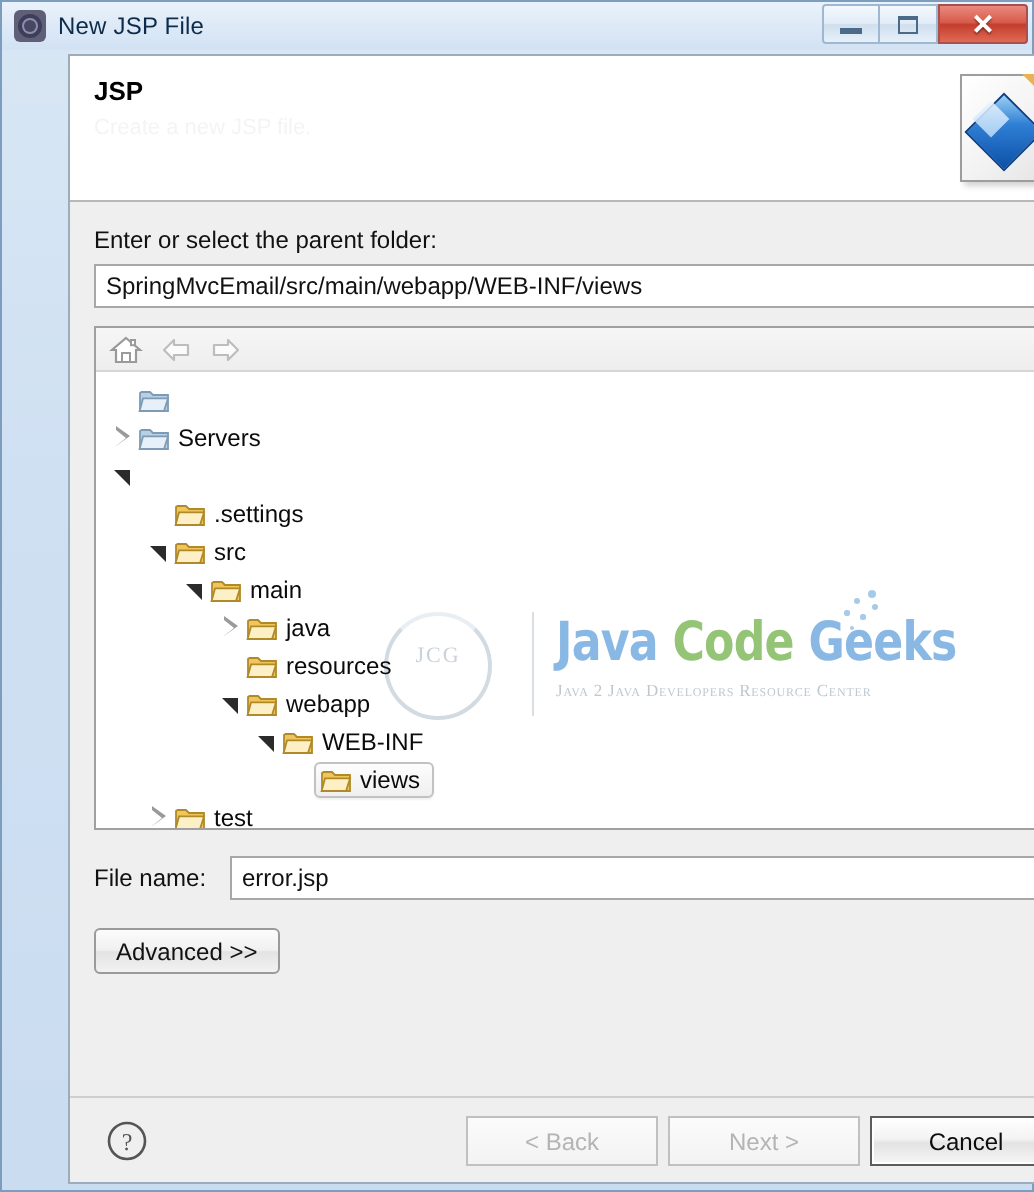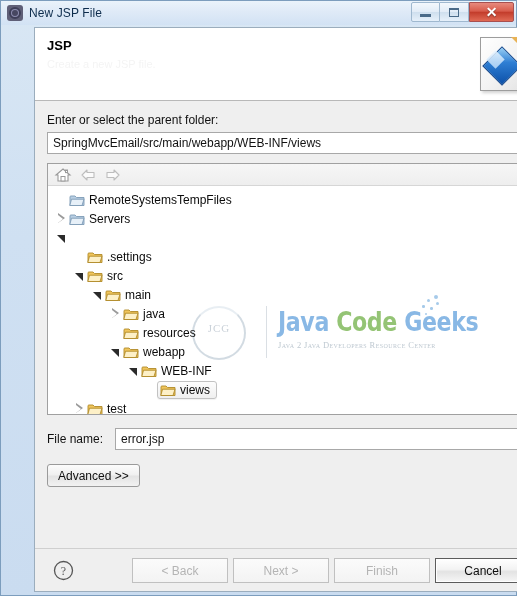--- a/index.html
+++ b/index.html
@@ -490,21 +490,20 @@
           </div>
 
           <div id="tree-rows">
               <div class="tree-row" style="padding-left: 8px;">
                 <span class="twisty spacer"></span>
                 <span class="sel-wrap">
                   <span class="folder-icon"><svg width="16" height="14" viewBox="0 0 16 14">
                       <path d="M1 3.5 L1 12.5 L15 12.5 L15 4.5 L7.5 4.5 L6 3 L1.8 3 Z" fill="#b9cfe4" stroke="#7e9bb5" stroke-width="0.9"></path>
                       <path d="M2.5 6.2 L15 6.2 L13 12.5 L0.8 12.5 Z" fill="#e7f0f8" stroke="#7e9bb5" stroke-width="0.9"></path>
                     </svg></span>
-                  <span class="node-label">RemoteSystemsTempFiles</span>
                 </span>
               </div>
               <div class="tree-row" style="padding-left: 8px;">
                 <span class="twisty">
                   <span class="tw-collapsed-o"></span>
                   <span class="tw-collapsed-i"></span>
                 </span>
                 <span class="sel-wrap">
                   <span class="folder-icon"><svg width="16" height="14" viewBox="0 0 16 14">
                       <path d="M1 3.5 L1 12.5 L15 12.5 L15 4.5 L7.5 4.5 L6 3 L1.8 3 Z" fill="#b9cfe4" stroke="#7e9bb5" stroke-width="0.9"></path>
@@ -640,19 +639,18 @@
     <div id="buttonbar">
       <div id="help-icon">
         <svg width="21" height="21" viewBox="0 0 21 21">
           <circle cx="10.5" cy="10.5" r="9" fill="none" stroke="#555555" stroke-width="1.3"></circle>
           <text x="10.5" y="15" text-anchor="middle" font-size="12" font-family="Liberation Serif, serif" fill="#555555">?</text>
         </svg>
       </div>
       <div id="nav-buttons">
         <div class="dlg-btn">&lt; Back</div>
         <div class="dlg-btn">Next &gt;</div>
-        <div class="dlg-btn">Finish</div>
         <div class="dlg-btn enabled">Cancel</div>
       </div>
     </div>
 
   </div>
 </div>
 
 </body></html>

